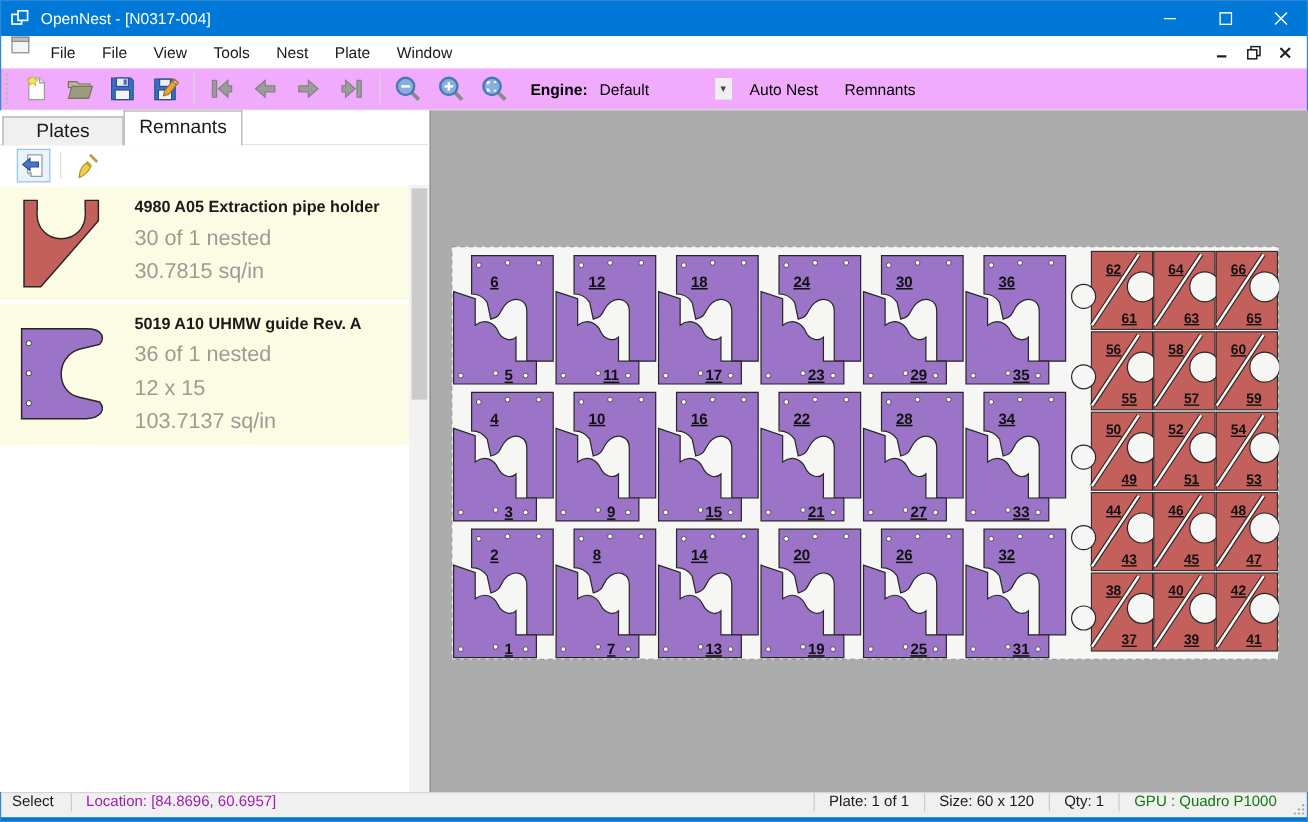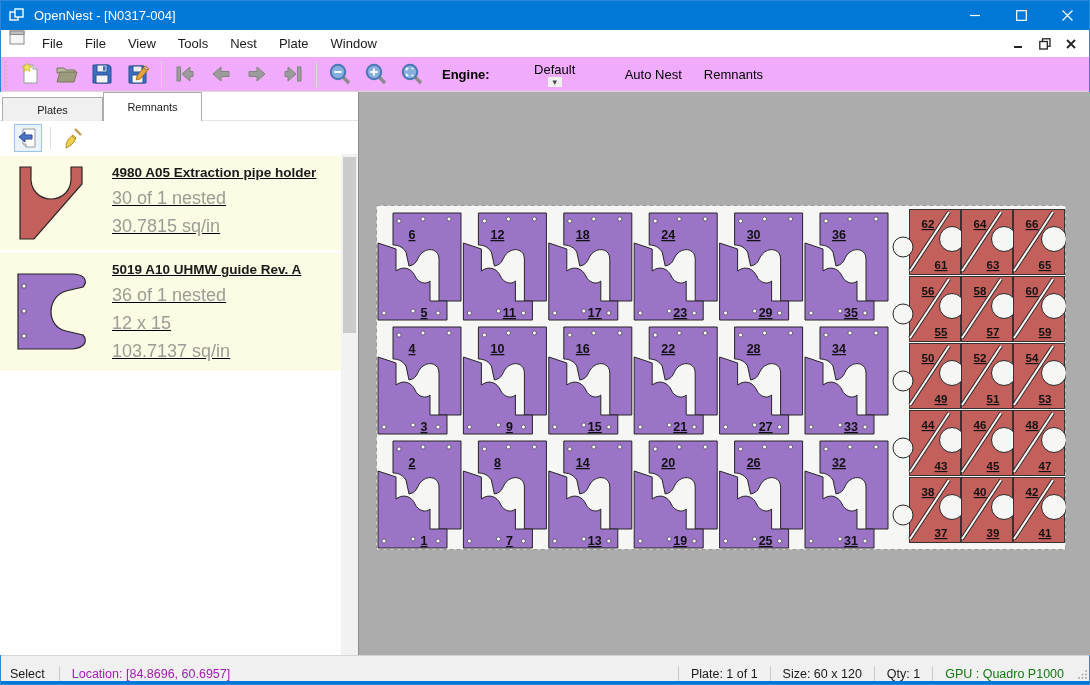--- a/index.html
+++ b/index.html
@@ -22,55 +22,55 @@
 .mdi-btn { width:18px; height:18px; display:flex; align-items:center; justify-content:center; }
 
 
 .toolbar { height:35px; background:#f0abfc; border-bottom:1px solid #DADADA; display:flex; align-items:center; flex:0 0 auto; font-size:13px; }
 .grip { width:5px; height:26px; margin:0 4px 0 3px;
   background-image:radial-gradient(circle, #B9B9B9 1px, transparent 1.2px);
   background-size:4px 4px; background-position:center; }
 .tool-btn { width:36px; height:30px; display:flex; align-items:center; justify-content:center; }
 .tool-sep { width:1px; height:26px; background:#D9D9D9; margin:0 5px; }
 .engine-label { font-weight:bold; margin:0 6px 0 12px; }
-.engine-combo { display:flex; align-items:center; width:118px; height:24px; padding:0 4px;flex-direction:column; }
+.engine-combo { display:flex; align-items:center; width:118px; height:24px; padding:0 4px; }
 .engine-value { flex:1; }
 .combo-arrow { width:14px; height:18px; background:#F0F0F0; display:flex; align-items:center; justify-content:center; font-size:9px; color:#444; }
 .text-btn { padding:0 11px; height:28px; display:flex; align-items:center; }
 
 
 .main { flex:1 1 auto; display:flex; min-height:0; }
 .sidepanel { width:358px; flex:0 0 auto; background:#fff; position:relative; display:flex; flex-direction:column; }
 
 .tabstrip { height:29px; display:flex; align-items:flex-end; padding-left:2px; position:relative; z-index:2; flex:0 0 auto; }
-.tab { width:101px; height:24px; display:flex; align-items:center; justify-content:center; font-size:11px; color:#1a1a1a;
+.tab { width:101px; height:24px; display:flex; align-items:center; justify-content:center; font-size:16px; color:#1a1a1a;
   background:#F0F0F0; border:1px solid #ACACAC; border-bottom:none; }
 .tab.active { width:99px; height:29px; background:#fff; position:relative; }
 .tabstrip-base { height:1px; background:#E5E5E5; margin-top:-1px; position:relative; z-index:1; }
 
 .tooliconbar { height:33px; display:flex; align-items:center; padding-left:14px; flex:0 0 auto; }
 .icon-btn { width:28px; height:28px; display:flex; align-items:center; justify-content:center; }
 .icon-btn.selected { border:1px solid #98C3EA; background:#EAF3FB; }
 .mini-sep { width:1px; height:22px; background:#DDD; margin:0 8px; }
 
 .item-list { flex:1 1 auto; overflow:hidden; padding-top:2px; }
 .drawing-item { display:flex; background:#FCFBE4; margin:0 17px 3px 0; padding:5px 6px; min-height:84px; }
 .thumb { width:96px; flex:0 0 auto; display:flex; align-items:center; justify-content:center; }
-.meta { padding-left:10px; padding-top:4px;text-decoration:underline; }
+.meta { padding-left:10px; padding-top:4px; }
 .meta .dtitle { font-weight:bold; font-size:13.5px; color:#1a1a1a; margin-bottom:5px; }
 .meta .dline { font-size:18px; color:#9C9C94; line-height:1.55; }
 
 .v-scrollbar { position:absolute; top:62px; right:0; bottom:0; width:17px; background:#F2F2F2; }
 .v-thumb { position:absolute; top:3px; left:2px; right:2px; height:176px; background:#CBCBCB; }
 
 .canvas { flex:1 1 auto; background:#ACACAC; border-left:1px solid #8D8D8D; position:relative; overflow:hidden; }
 #plate-svg { position:absolute; left:17px; top:113px; display:block; }
 
 
-.statusbar { height:26px; background:#F0F0F0; border-top:1px solid #D5D5D5; display:flex; align-items:flex-end; font-size:12.5px; color:#1a1a1a; flex:0 0 auto; }
+.statusbar { height:21px; background:#F0F0F0; border-top:1px solid #D5D5D5; display:flex; align-items:flex-start; font-size:12.5px; color:#1a1a1a; flex:0 0 auto; }
 .sb-sep { width:1px; height:15px; background:#C9C9C9; }
 .sb-mode { padding:0 14px 0 10px; }
 .sb-loc { color:#a21caf; padding:0 12px; flex:1; }
 .sb-item { padding:0 12px; }
 .sb-grip { width:14px; height:100%; display:flex; align-items:flex-end; justify-content:flex-end; padding:0 2px 2px 0; }
 .bottomstrip { height:4px; background:#0078D7; flex:0 0 auto; }
 </style>
 </head>
 <body>
 

